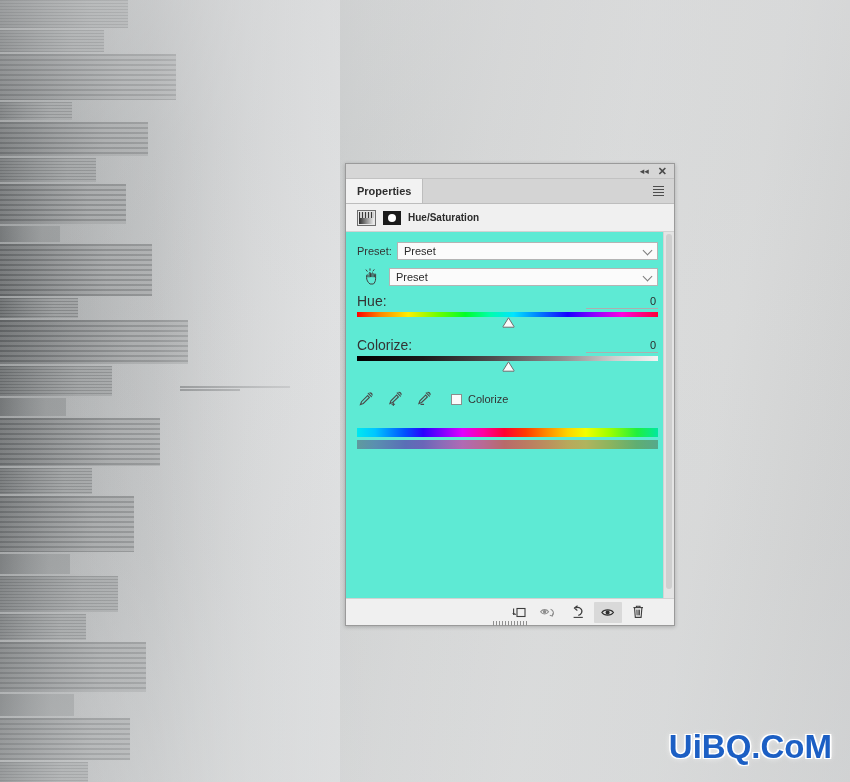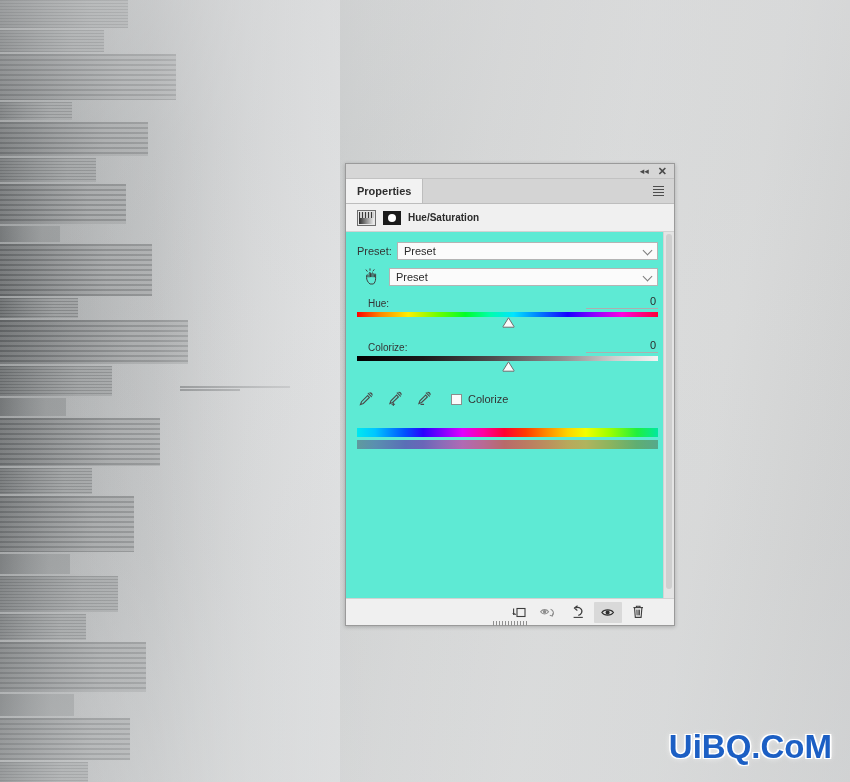--- a/index.html
+++ b/index.html
@@ -209,21 +209,21 @@
     display: flex; align-items: center; justify-content: center;
     cursor: pointer;
   }
 
   
   .slider-group { margin-bottom: 5px; }
   .slider-top {
     display: flex; align-items: flex-end; justify-content: space-between;
     height: 16px;
   }
-  .slider-name { font-size: 10px; color: #343434; margin-left: 11px; }
+  .slider-name { font-size: 14px; color: #343434; }
   .slider-val {
     font-size: 11px; color: #2b2b2b; text-align: right;
     min-width: 72px; padding-right: 2px; padding-bottom: 1px;
     border-bottom: 1px solid #aeaeae;
     cursor: text;
   }
   .track-wrap { position: relative; height: 20px; margin-top: 3px; }
   .track {
     position: absolute; left: 0; right: 0; top: 0; height: 5px;
   }

